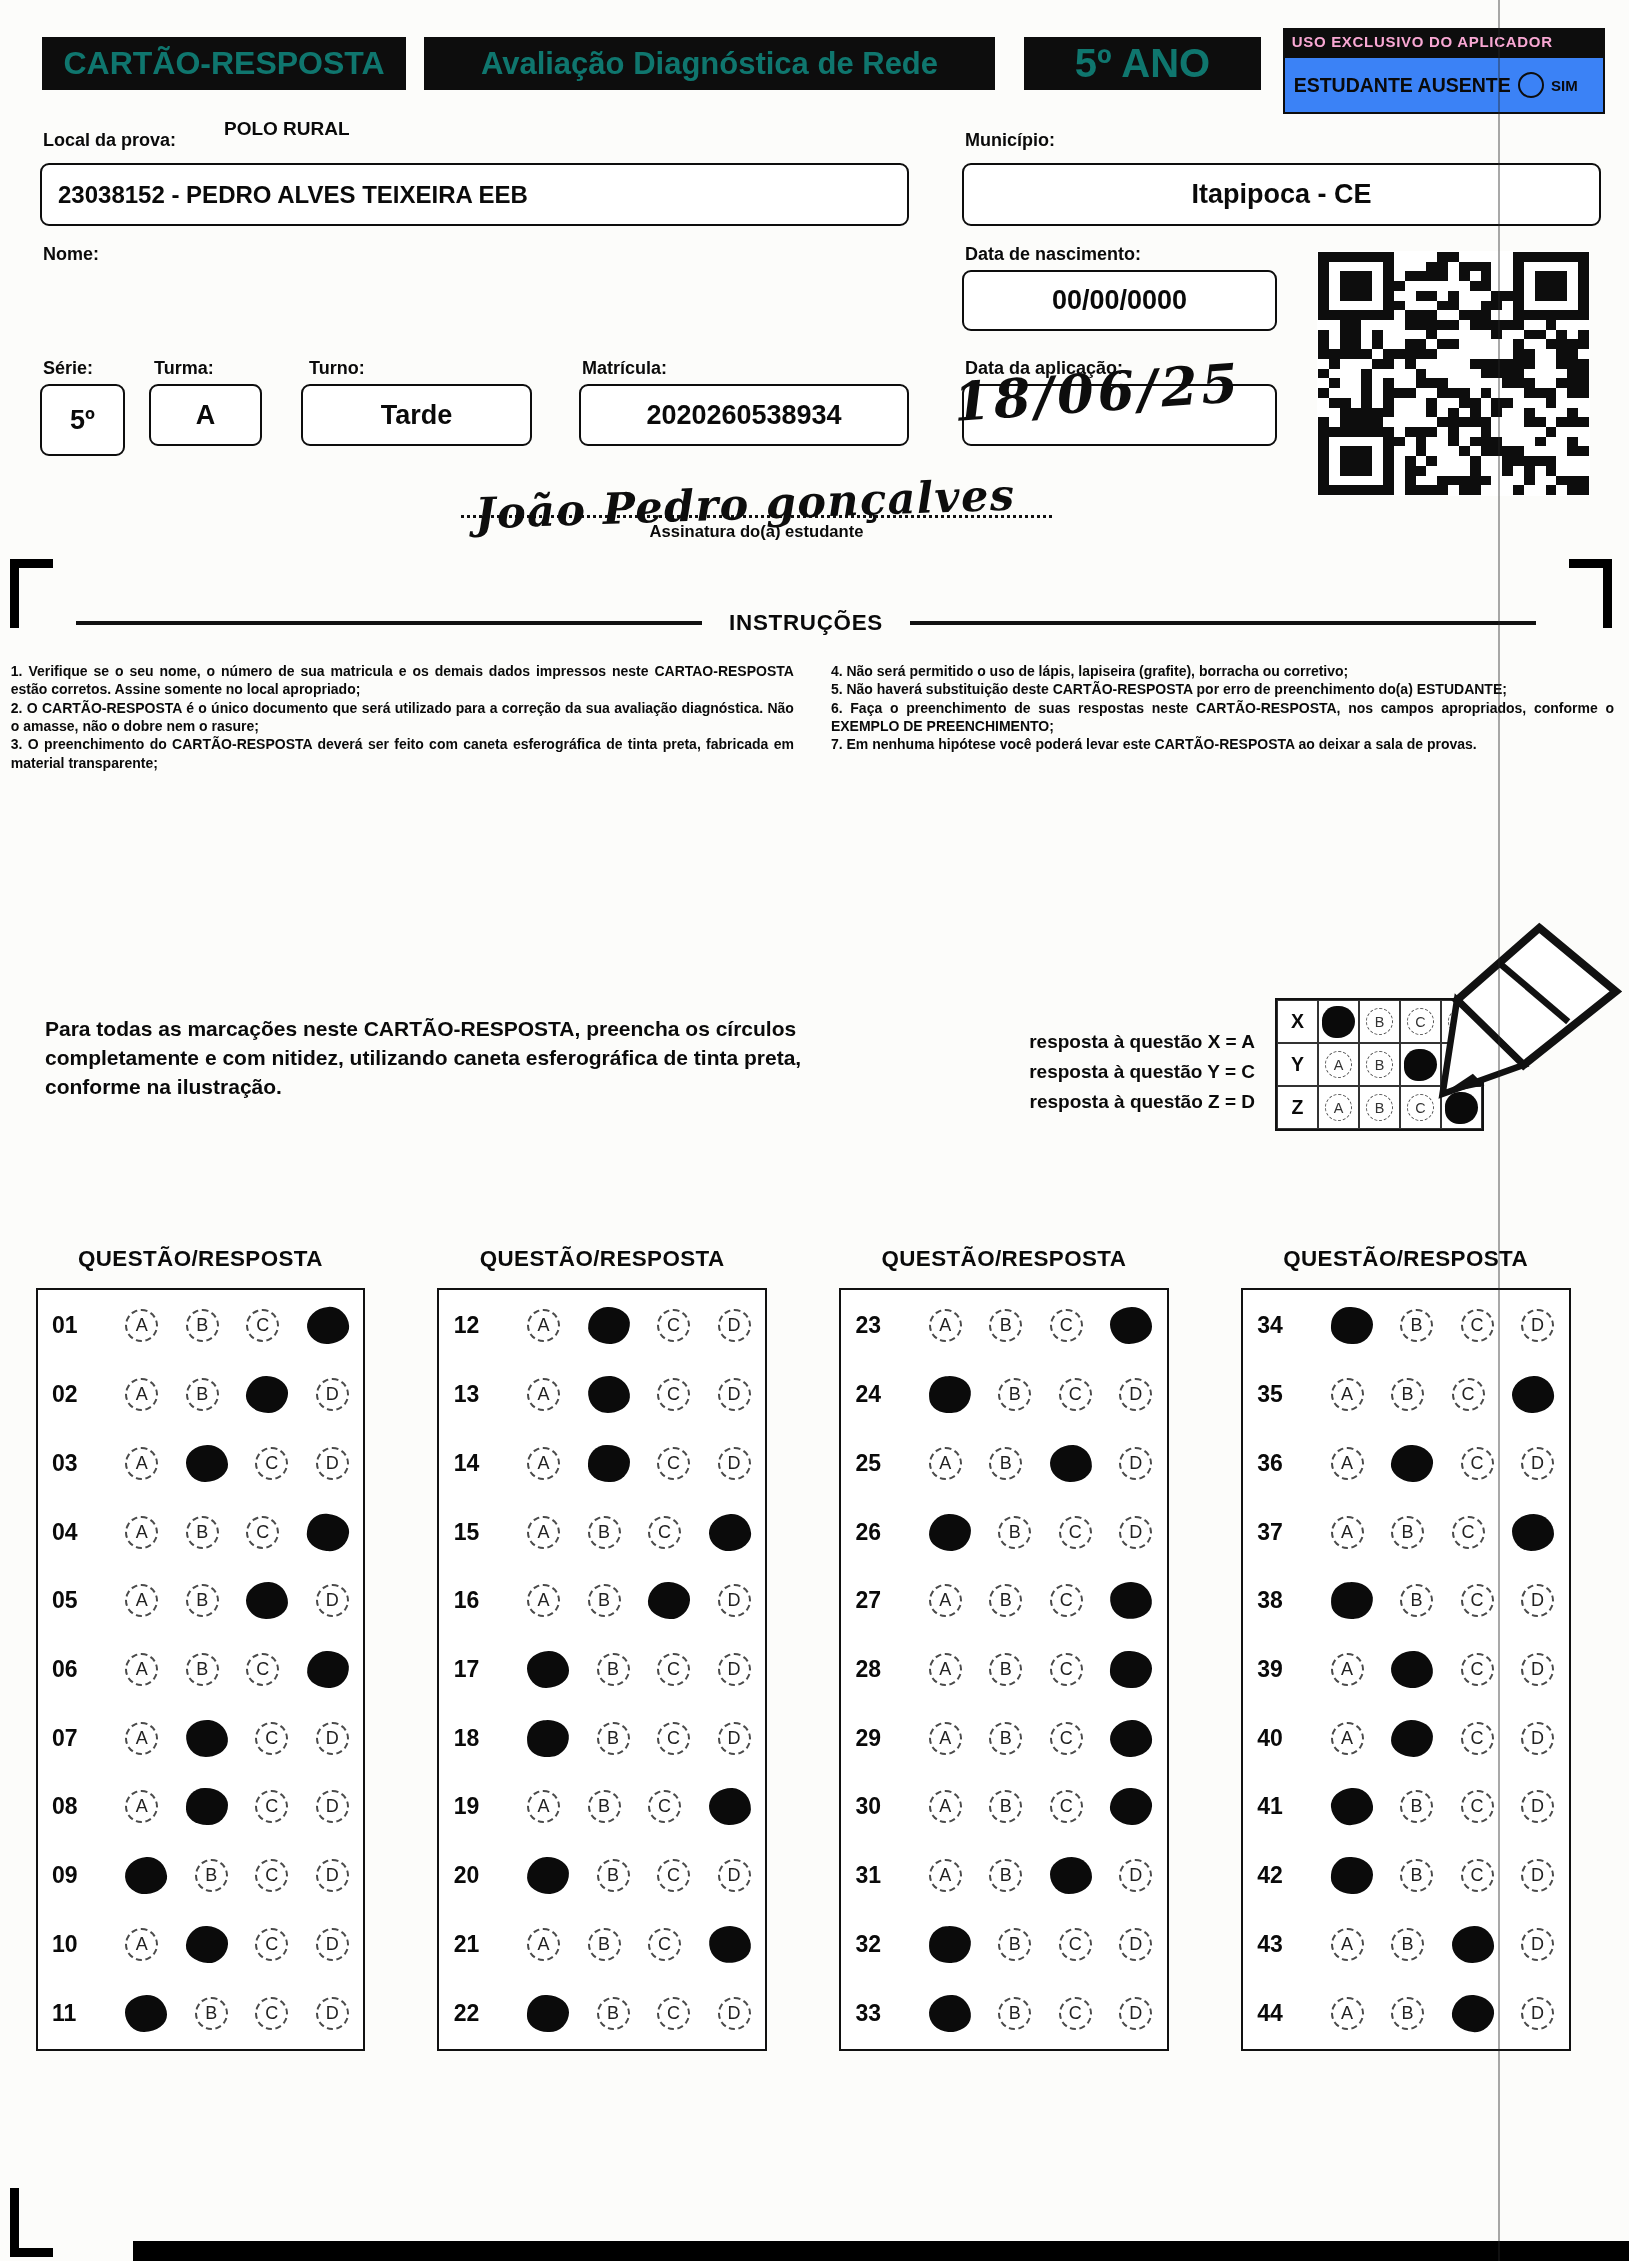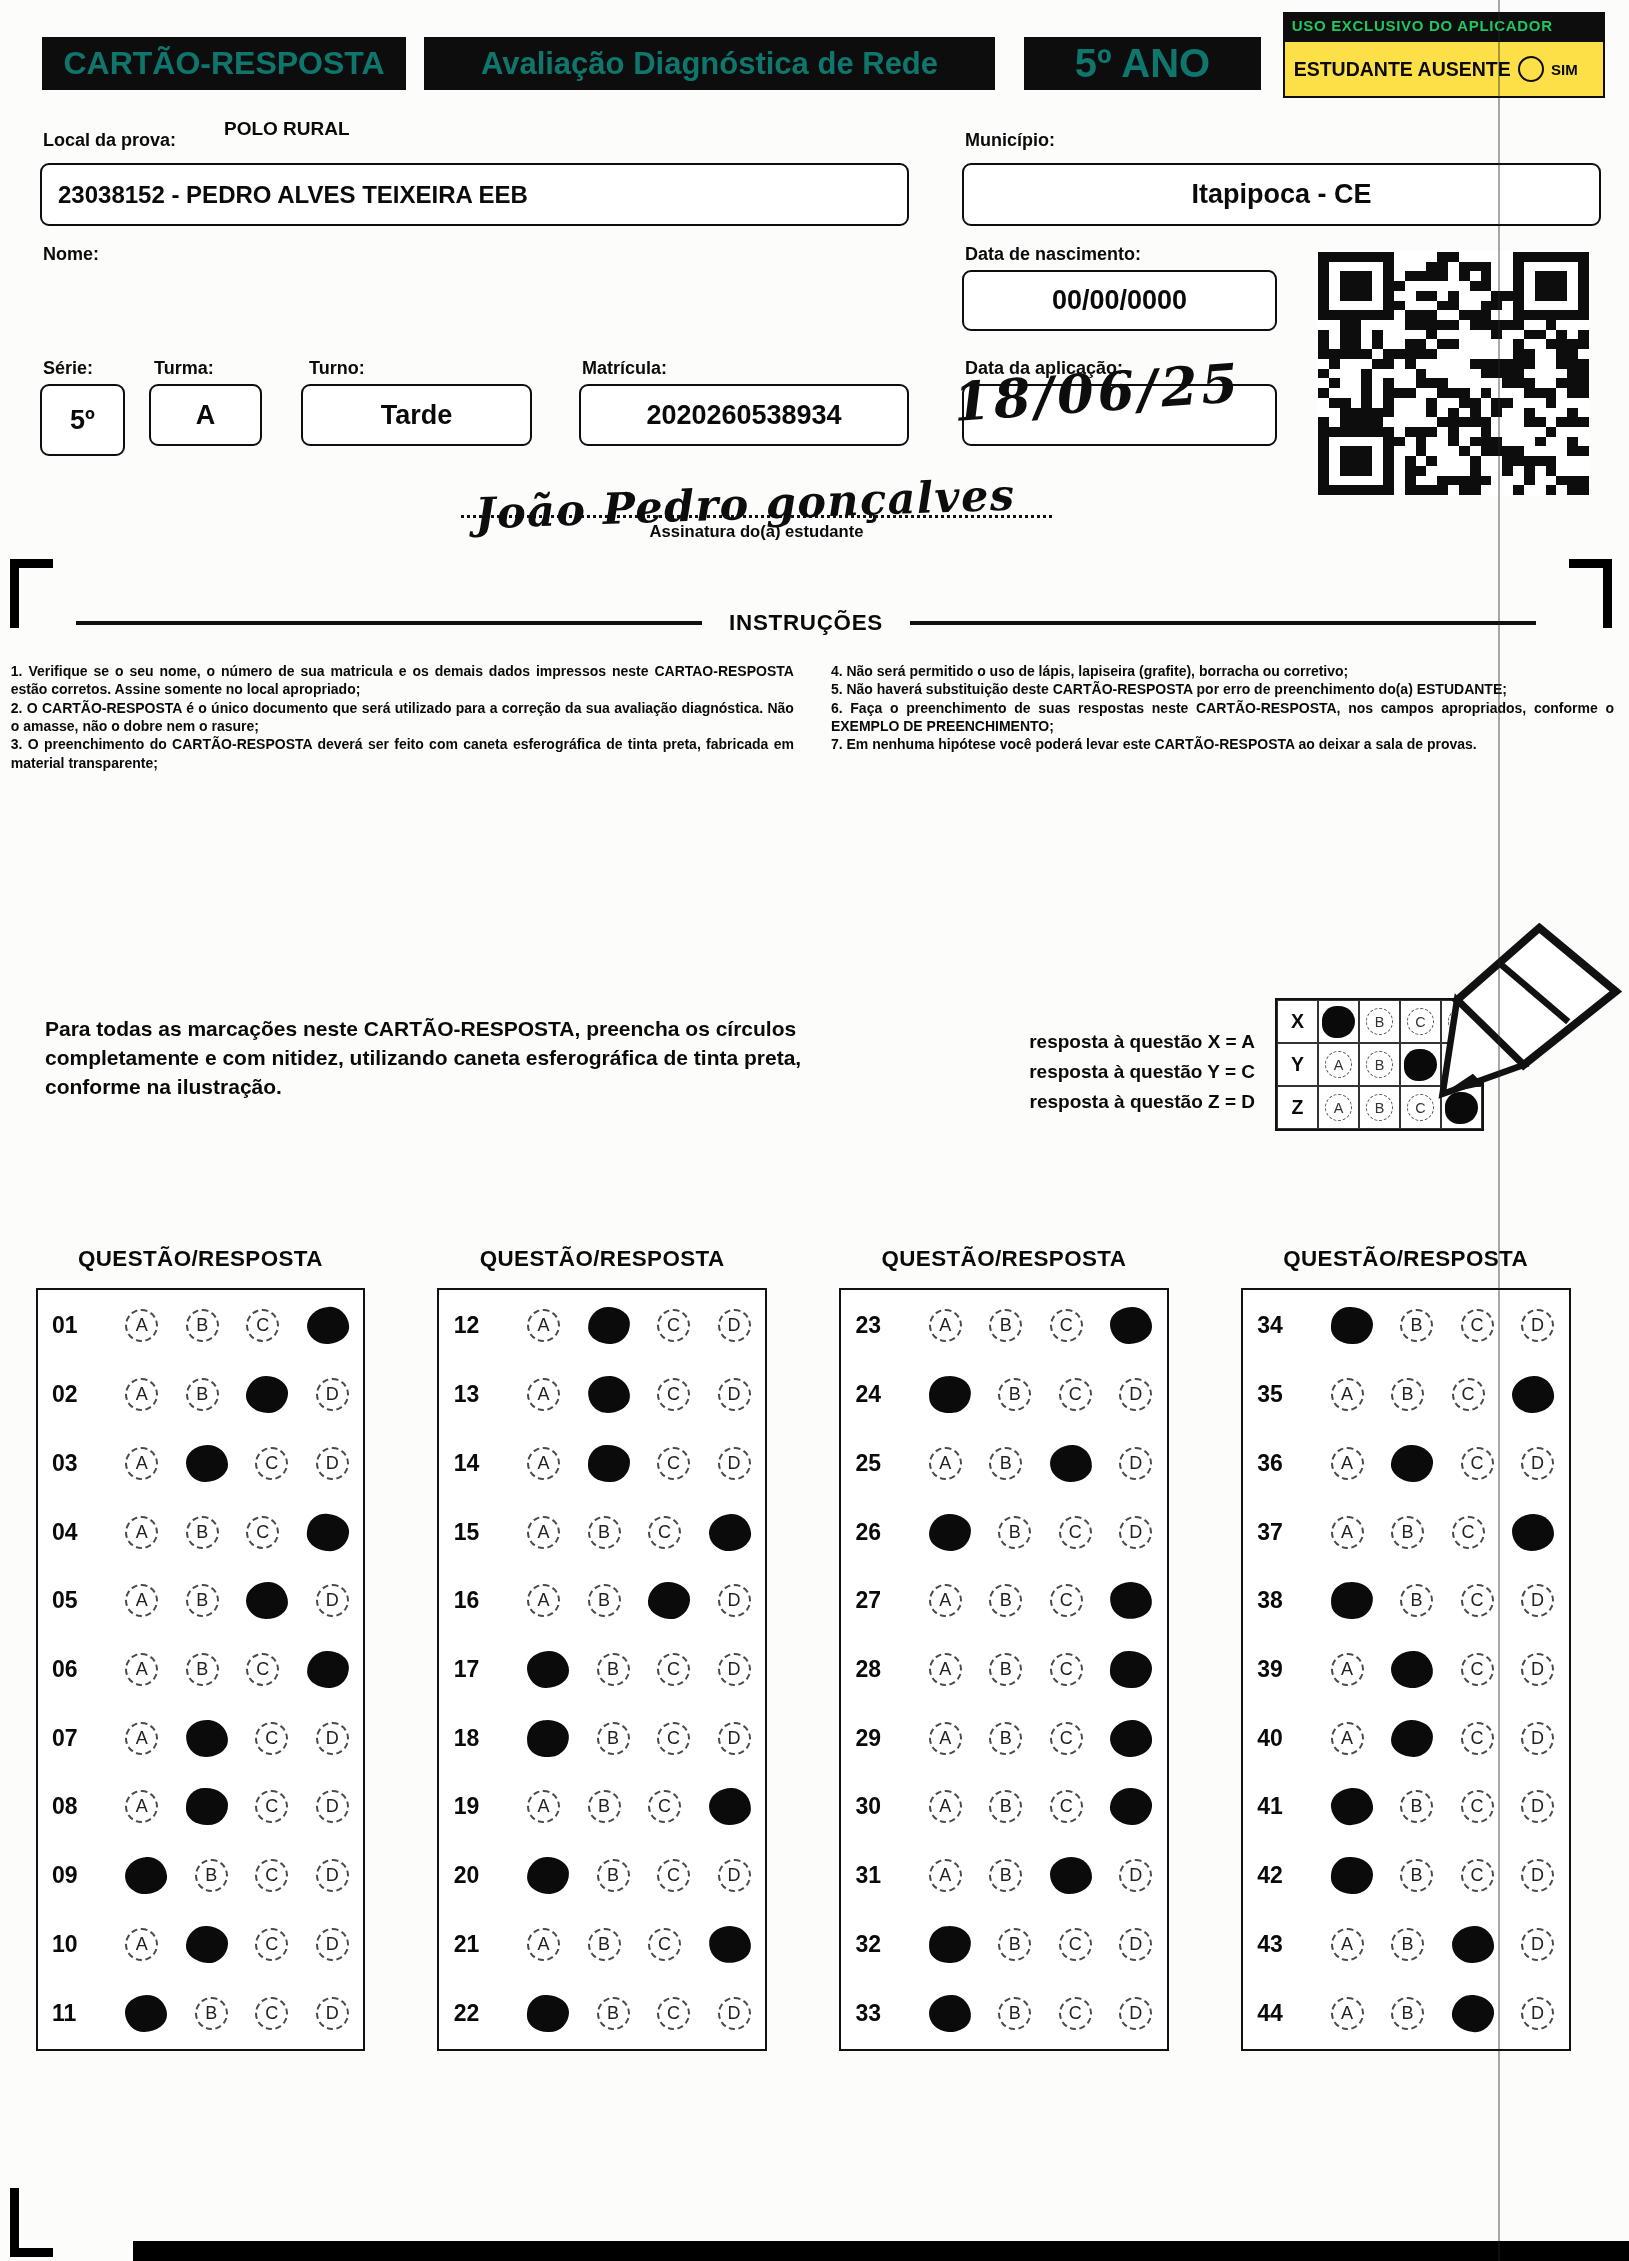--- a/index.html
+++ b/index.html
@@ -10,22 +10,22 @@
     margin:0 auto;
   }
   .scan-line { position:absolute; top:0; bottom:0; left:1498px; width:2.2px; background:rgba(40,40,40,0.40); z-index:60; }
 
   
   .black-box { position:absolute; background:#0d0d0d; color:#0f766e; display:flex; align-items:center; justify-content:center; font-weight:bold; }
   .title-box    { left:42px;   top:37px; width:364px; height:53px; font-size:32px; }
   .subtitle-box { left:424px;  top:37px; width:571px; height:53px; font-size:31px; }
   .grade-box    { left:1024px; top:37px; width:237px; height:53px; font-size:40px; }
   .official-area { position:absolute; left:1283px; top:11.5px; width:322px; }
-  .official-bar { background:#0d0d0d; color:#22c55e; font-size:15px; font-weight:bold; padding:5.8px 8.7px; letter-spacing:0.7px; }
-  .absent-box { border:2.9px solid #0d0d0d; background:#fde047; height:58px; display:flex; align-items:center; gap:7.2px; padding:0 8.7px; font-weight:bold; font-size:19.5px; }
+  .official-bar { background:#0d0d0d; color:#f9a8d4; font-size:15px; font-weight:bold; padding:5.8px 8.7px; letter-spacing:0.7px;margin-top:16px; }
+  .absent-box { border:2.9px solid #0d0d0d; background:#3b82f6; height:58px; display:flex; align-items:center; gap:7.2px; padding:0 8.7px; font-weight:bold; font-size:19.5px; }
   .absent-circle { width:26px; height:26px; min-width:26px; border:2.9px solid #0d0d0d; border-radius:50%; display:inline-block; }
   .sim { font-size:15px; font-weight:bold; }
 
   
   .flabel { position:absolute; font-weight:bold; font-size:18px; }
   .fbox { position:absolute; border:2.9px solid #0d0d0d; border-radius:9px; background:#fff; display:flex; align-items:center; padding:0 16px; font-weight:bold; font-size:27px; }
   .fbox.center { justify-content:center; padding:0 4.3px; }
   .lbl-local     { left:43px;   top:130px; }
   .val-local     { position:absolute; left:224px; top:118px; font-weight:bold; font-size:19px; }
   .lbl-municipio { left:965px; top:130px; }

